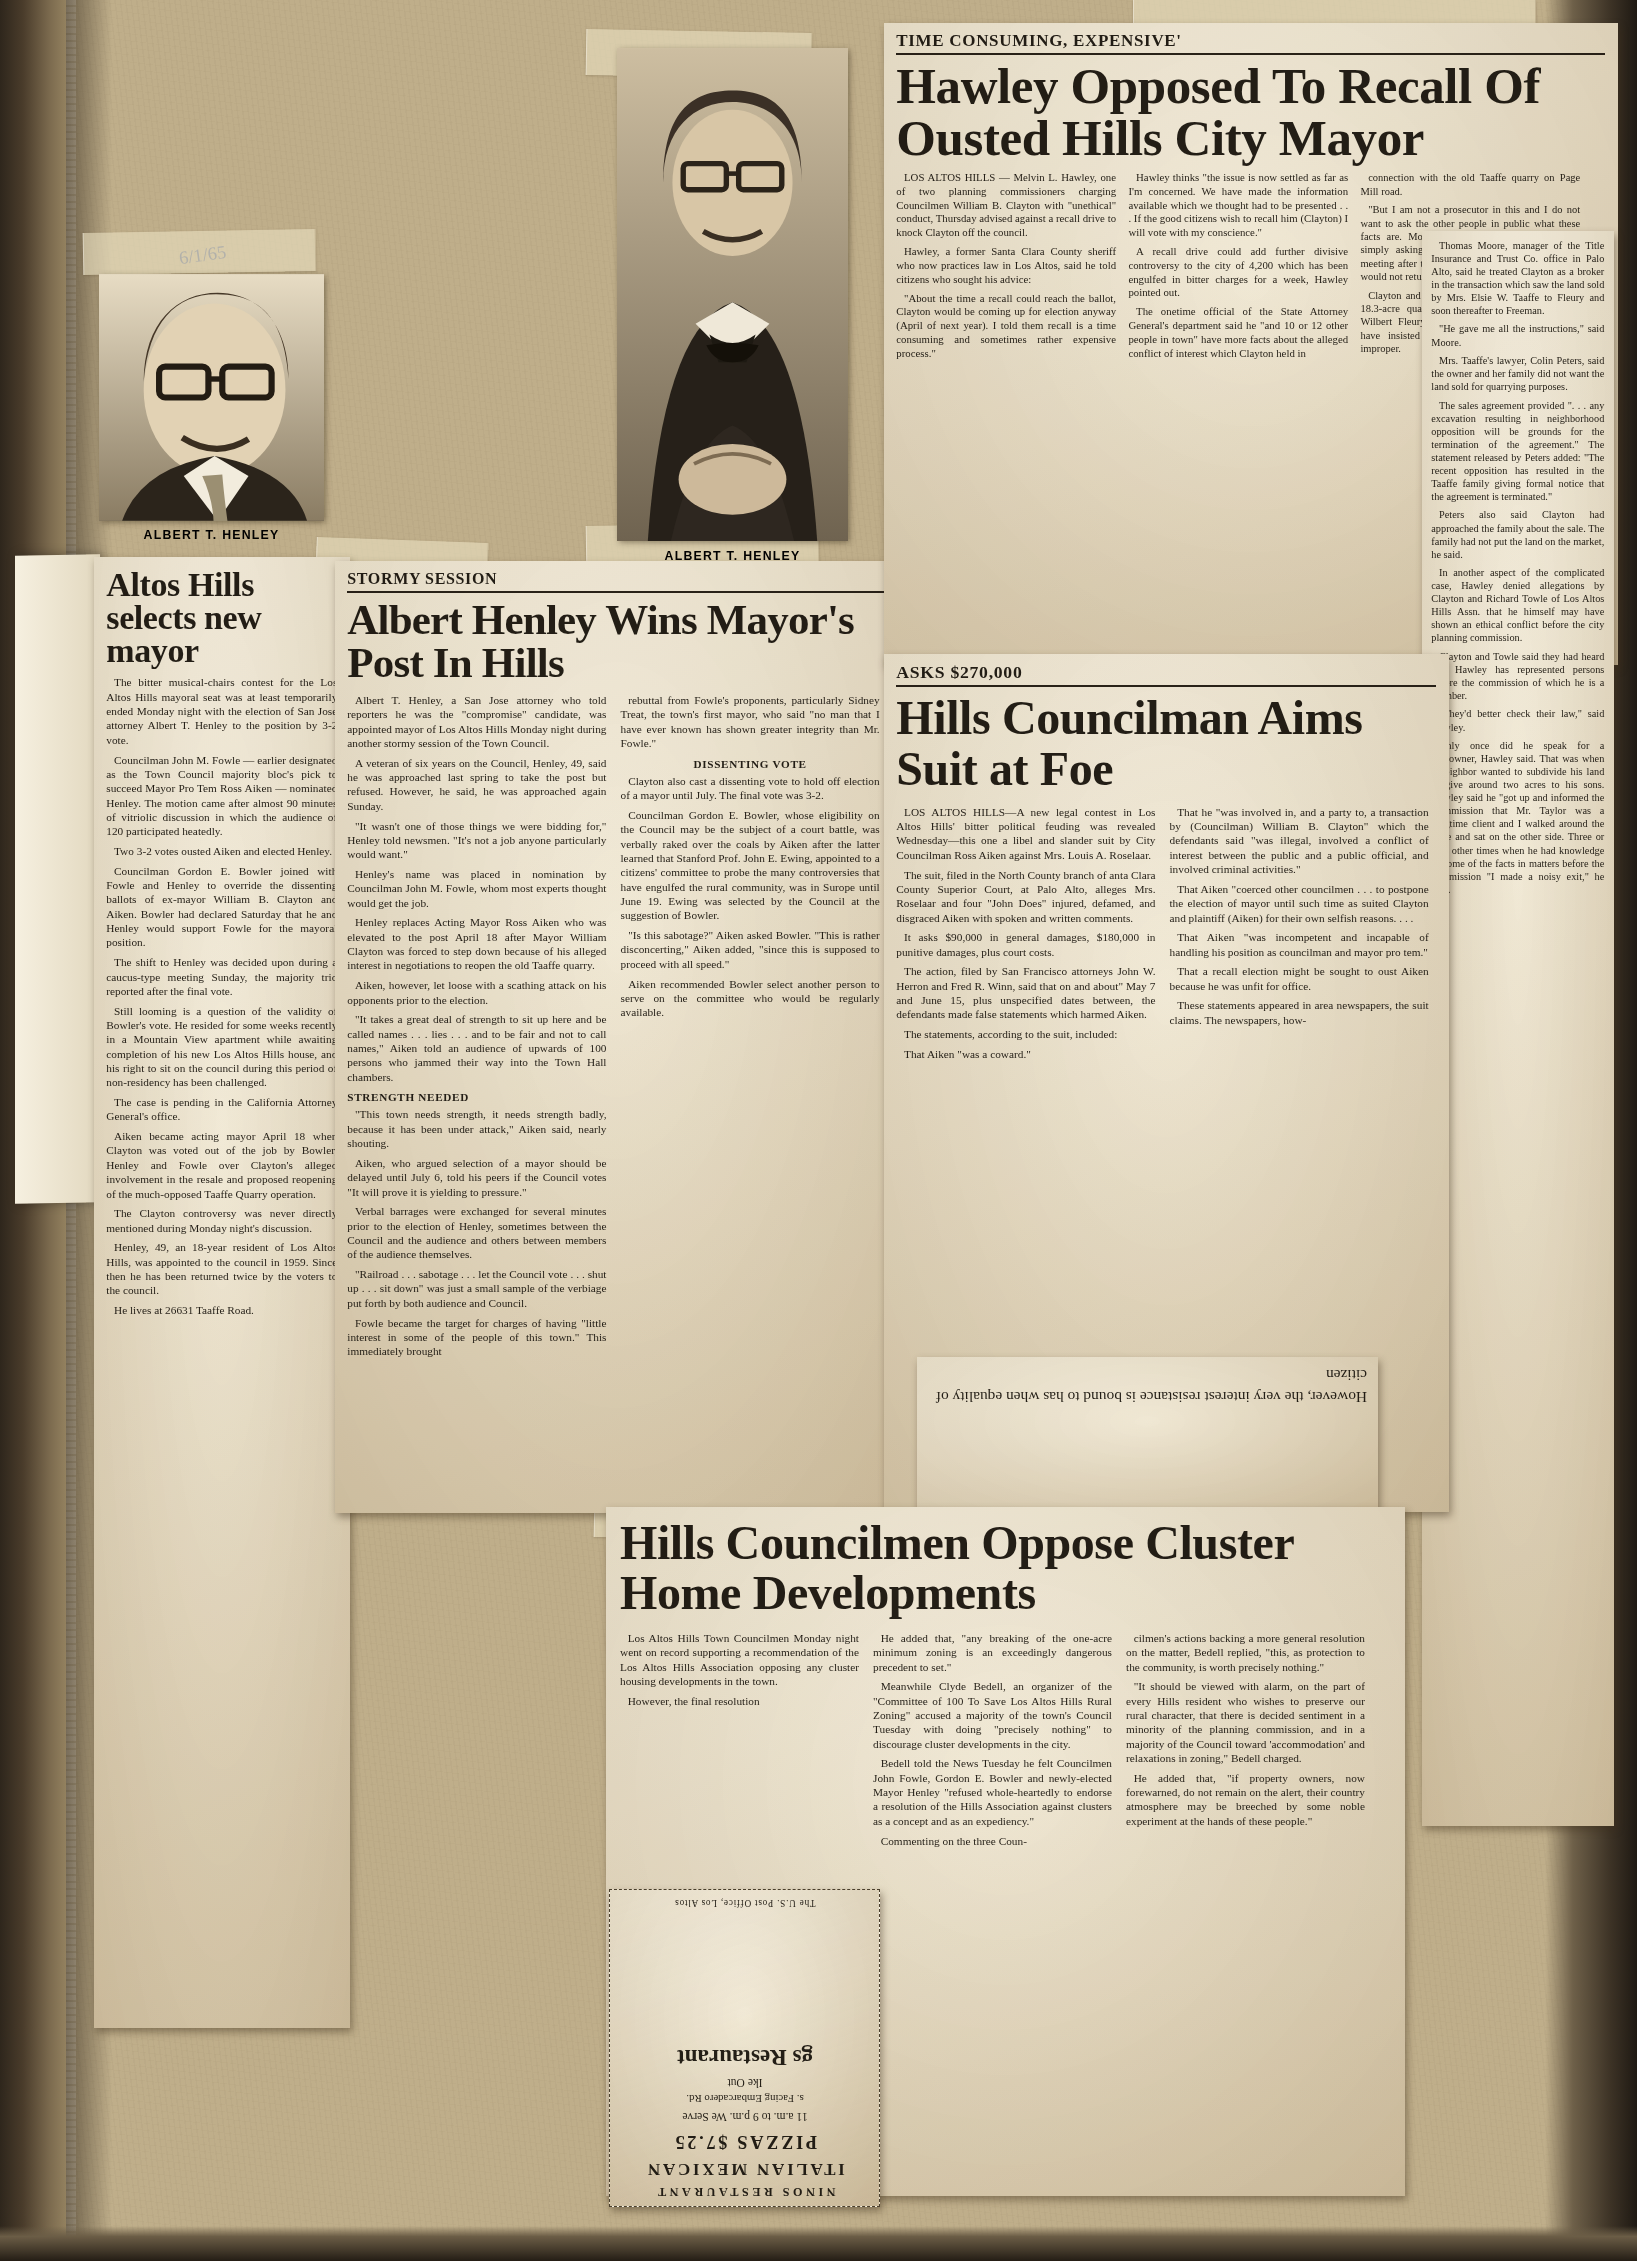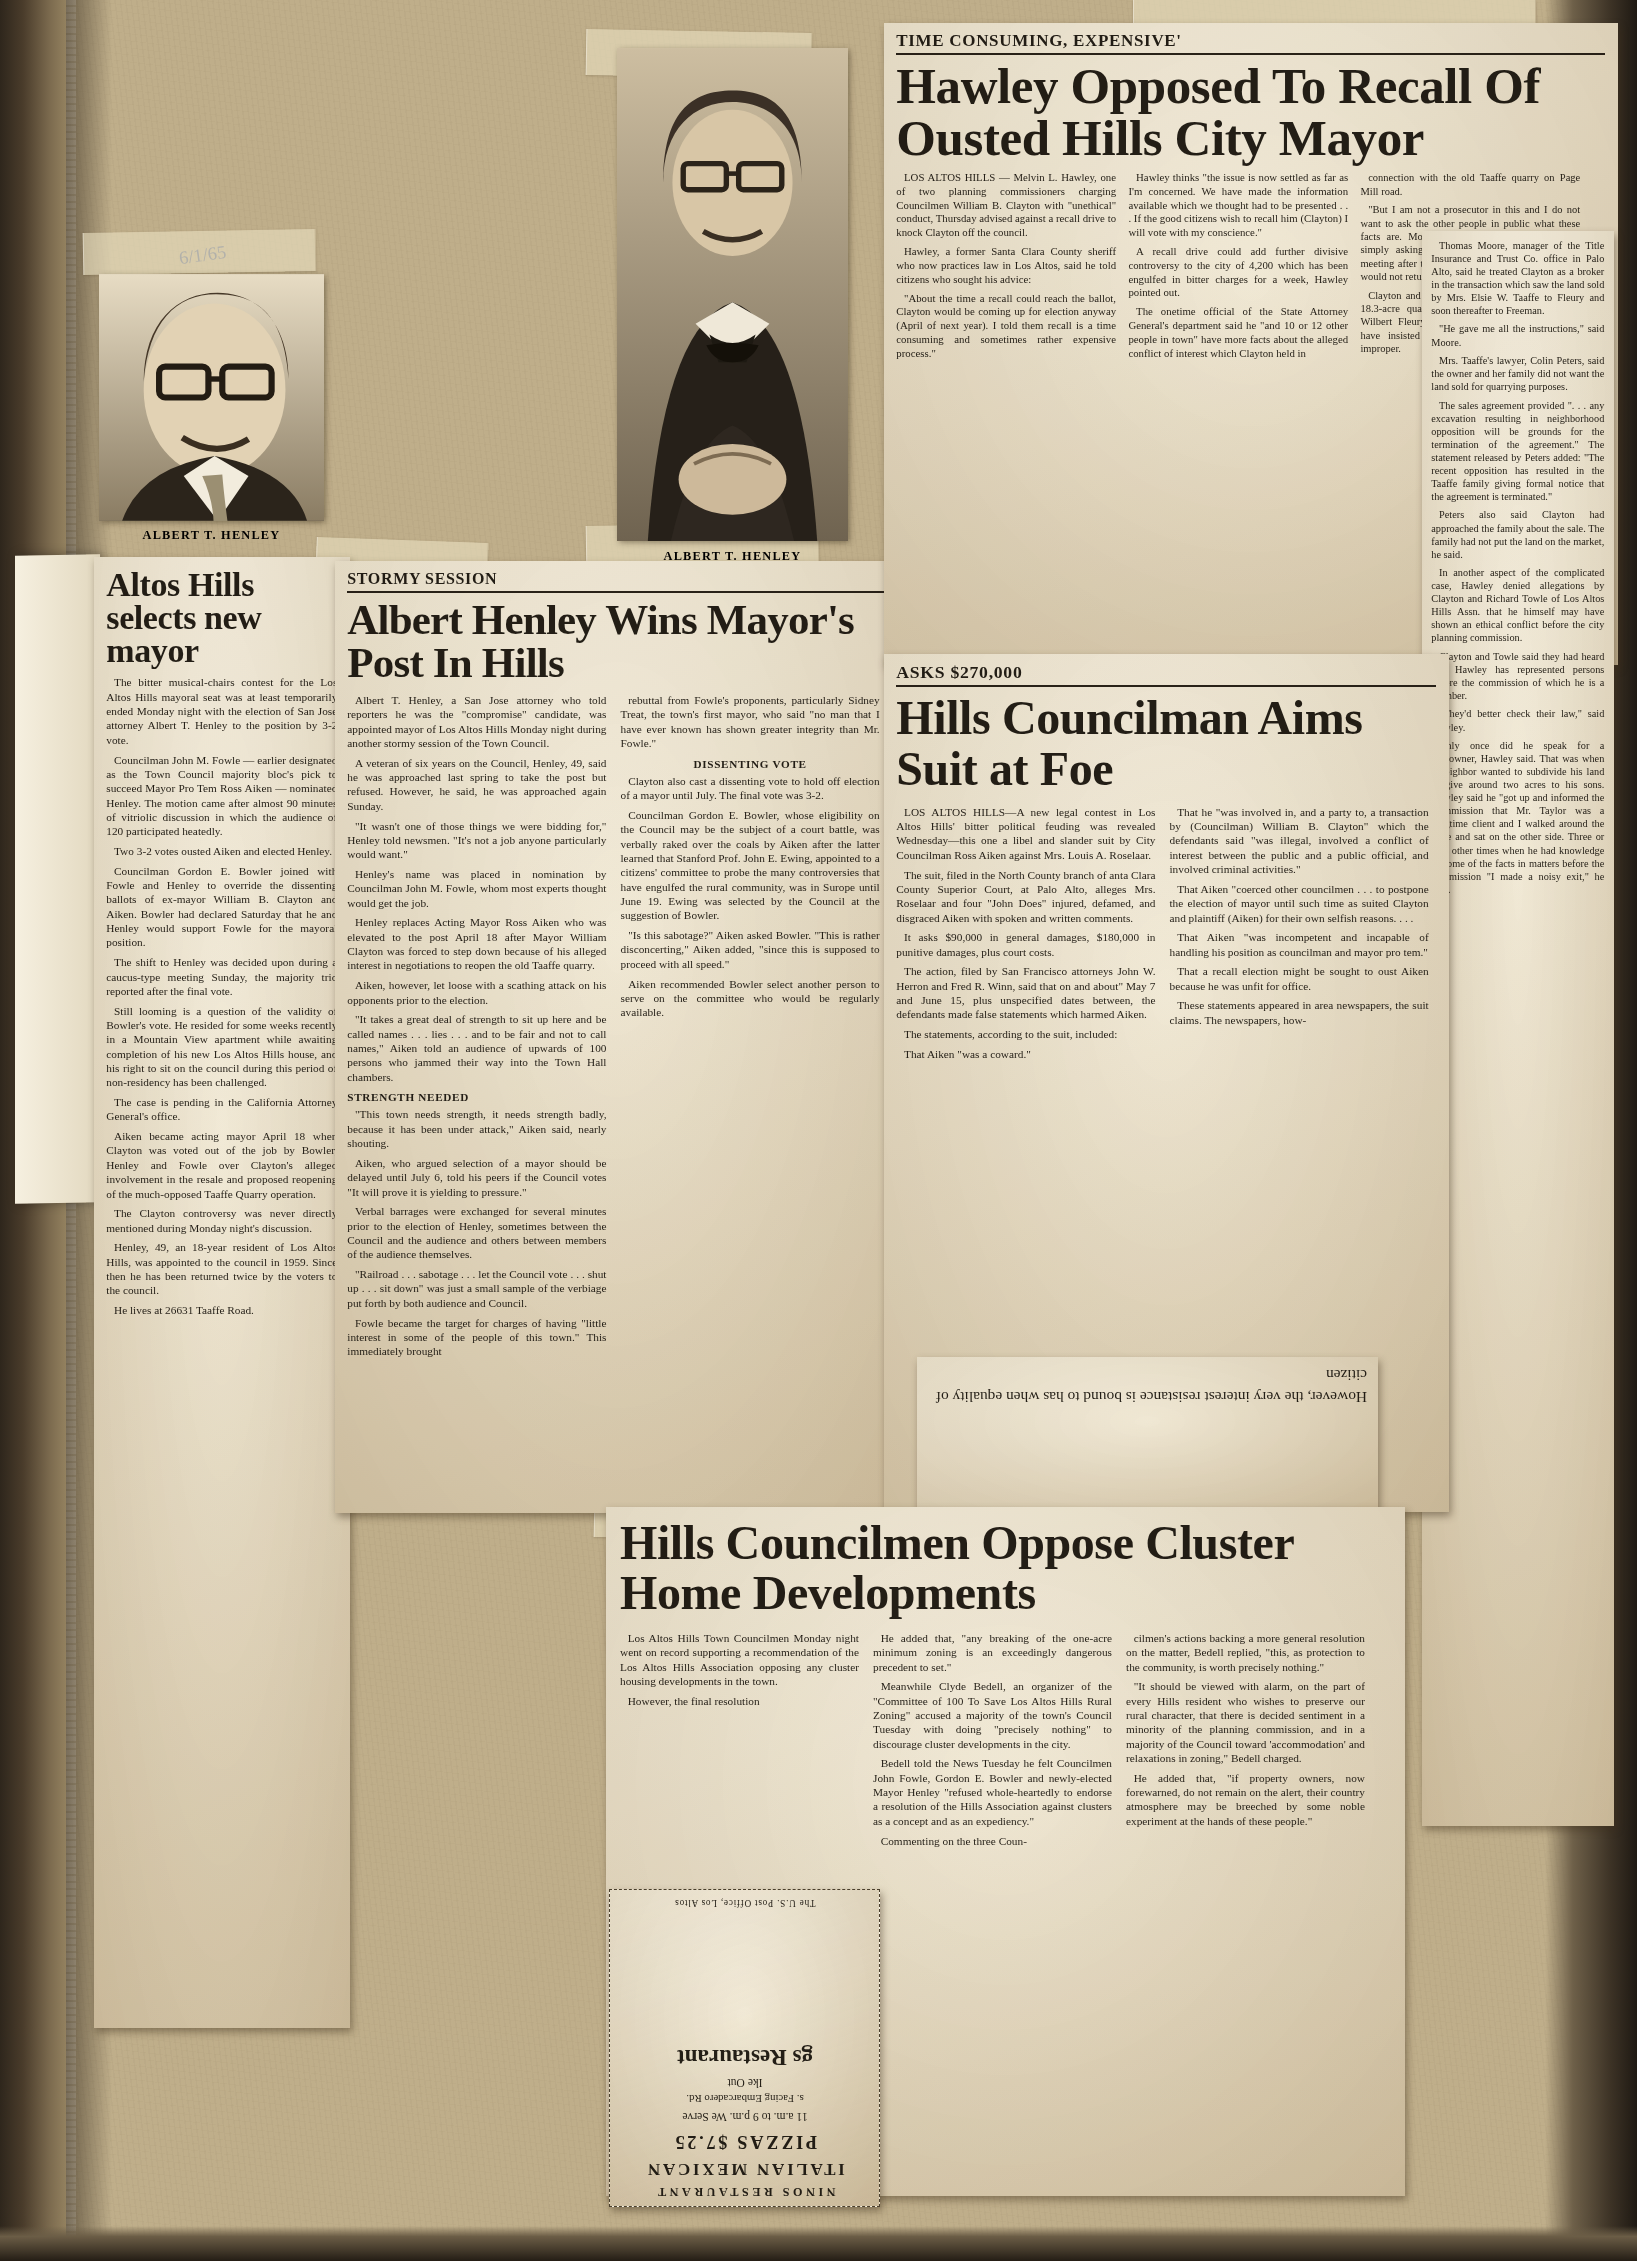--- a/index.html
+++ b/index.html
@@ -44,21 +44,21 @@
   
   .tape{position:absolute;background:rgba(233,222,192,.62);
         box-shadow:0 0.8px 2.3px rgba(80,62,35,.28);
         border-left:0.8px solid rgba(255,255,255,.35);
         border-right:0.8px solid rgba(150,130,95,.3);}
   
   .photo{position:absolute;overflow:hidden;background:#cbbfa6;
         box-shadow:1.5px 2.3px 6.2px rgba(50,38,20,.5);}
   .photo .inner{position:absolute;inset:0;
         background:linear-gradient(165deg,#d9cdb4,#8d7f66 55%,#5d5243);}
-  .cap{font-family:Liberation Serif, serif;text-align:center;letter-spacing:.06em;}
+  .cap{font-family:Liberation Sans, sans-serif;text-align:center;letter-spacing:.06em;}
 
   
   .kicker{font-weight:bold;font-size:16px;letter-spacing:.04em;border-bottom:1.5px solid #2b241a;
           padding-bottom:1.5px;display:inline-block;}
   .hl{font-weight:bold;line-height:.98;letter-spacing:-0.4px;}
   .col{font-size:11.3px;line-height:1.27;text-align:justify;hyphens:auto;}
   .col p{margin:0 0 5.4px 0;text-indent:7.7px;}
   .subhead{font-weight:bold;font-size:11.2px;letter-spacing:.06em;margin:6.2px 0 3.1px;text-indent:0;}
   .hand{font-family:"Liberation Serif",serif;color:#3a4f86;transform:rotate(-8deg);
         font-size:18.5px;opacity:.75;position:absolute;}

